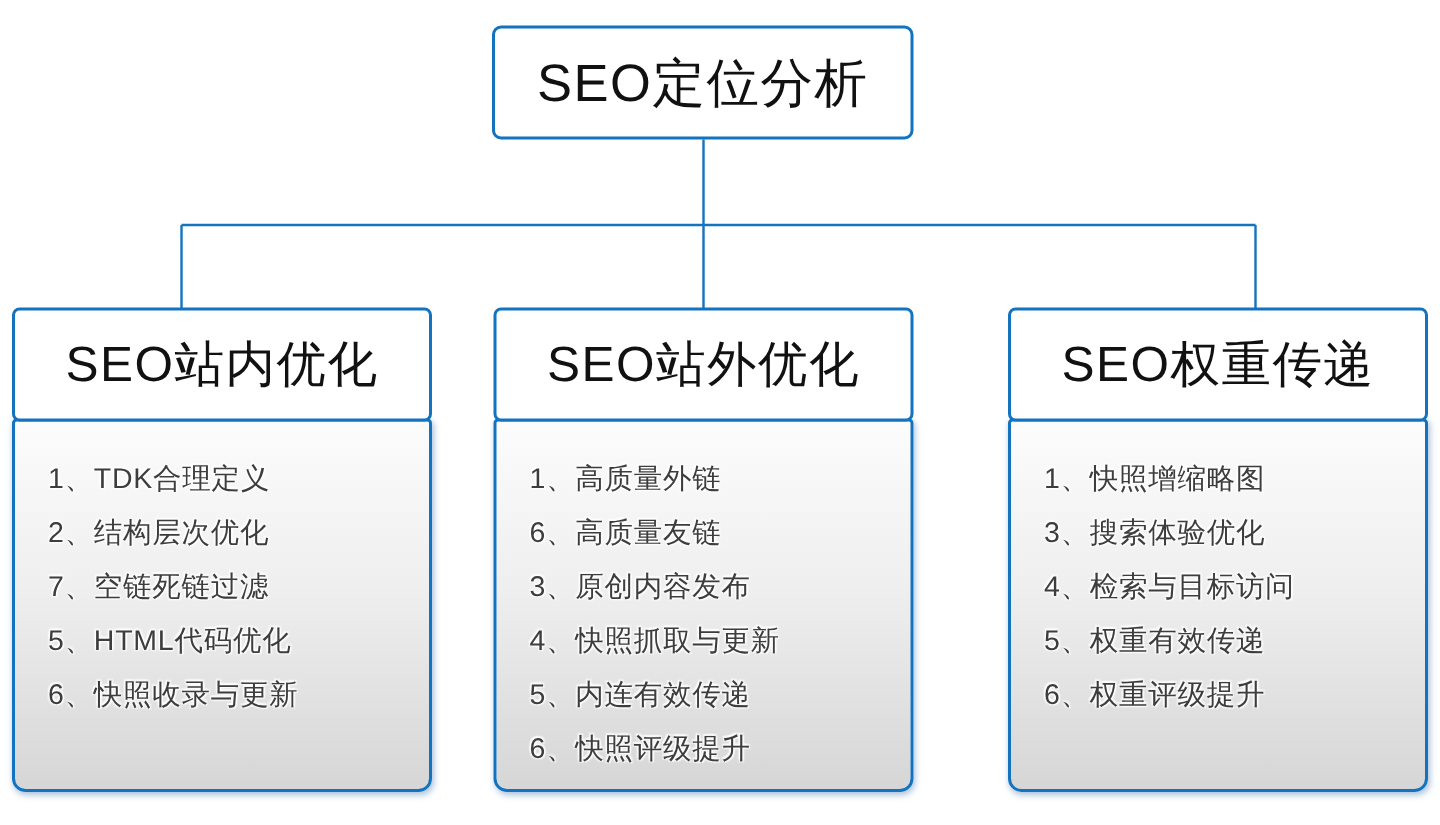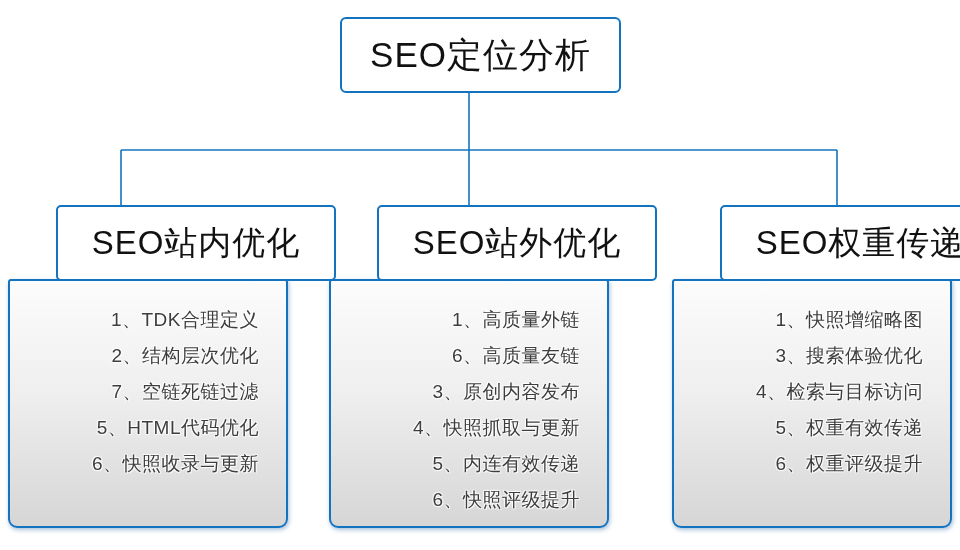--- a/index.html
+++ b/index.html
@@ -25,21 +25,21 @@
     left: 0; top: 0;
     width: 960px; height: 550px;
     pointer-events: none;
   }
   .connector-svg line {
     stroke: var(--blue);
     stroke-width: 1.6;
   }
   .root-node {
     position: absolute;
-    left: 340px; top: 17px;
+    left: 328px; top: 17px;
     width: 281px; height: 76px;
     background: #ffffff;
     border: 2.5px solid var(--blue);
     border-radius: 6px;
     display: flex;
     align-items: center;
     justify-content: center;
     font-size: 35px;
     color: var(--title-color);
     letter-spacing: 1px;
@@ -61,34 +61,32 @@
     background: #ffffff;
     border: 2px solid var(--blue);
     border-radius: 5px;
     display: flex;
     align-items: center;
     justify-content: center;
     font-size: 33px;
     color: var(--title-color);
     letter-spacing: 1px;
     z-index: 2;
-    margin-left: 48px;
   }
   .branch-list {
     position: relative;
     margin-top: -2px;
     width: 100%;
     height: 249px;
     background: linear-gradient(180deg, #fcfcfc 0%, #efefef 45%, #d6d6d6 100%);
     border: 2px solid var(--blue);
     border-radius: 3px 3px 9px 9px;
     box-shadow: 1px 2px 4px rgba(125, 160, 200, 0.65);
     padding: 21px 27px 0 22px;
     z-index: 1;
-    text-align: right;
   }
   .branch-item {
     font-size: 19px;
     line-height: 36px;
     color: var(--item-color);
     white-space: nowrap;
     text-shadow: 1px 1px 1px #ffffff, -1px -1px 1px rgba(255,255,255,0.9),
                  1px -1px 1px rgba(255,255,255,0.7), -1px 1px 1px rgba(255,255,255,0.7);
     letter-spacing: 0.5px;
   }

